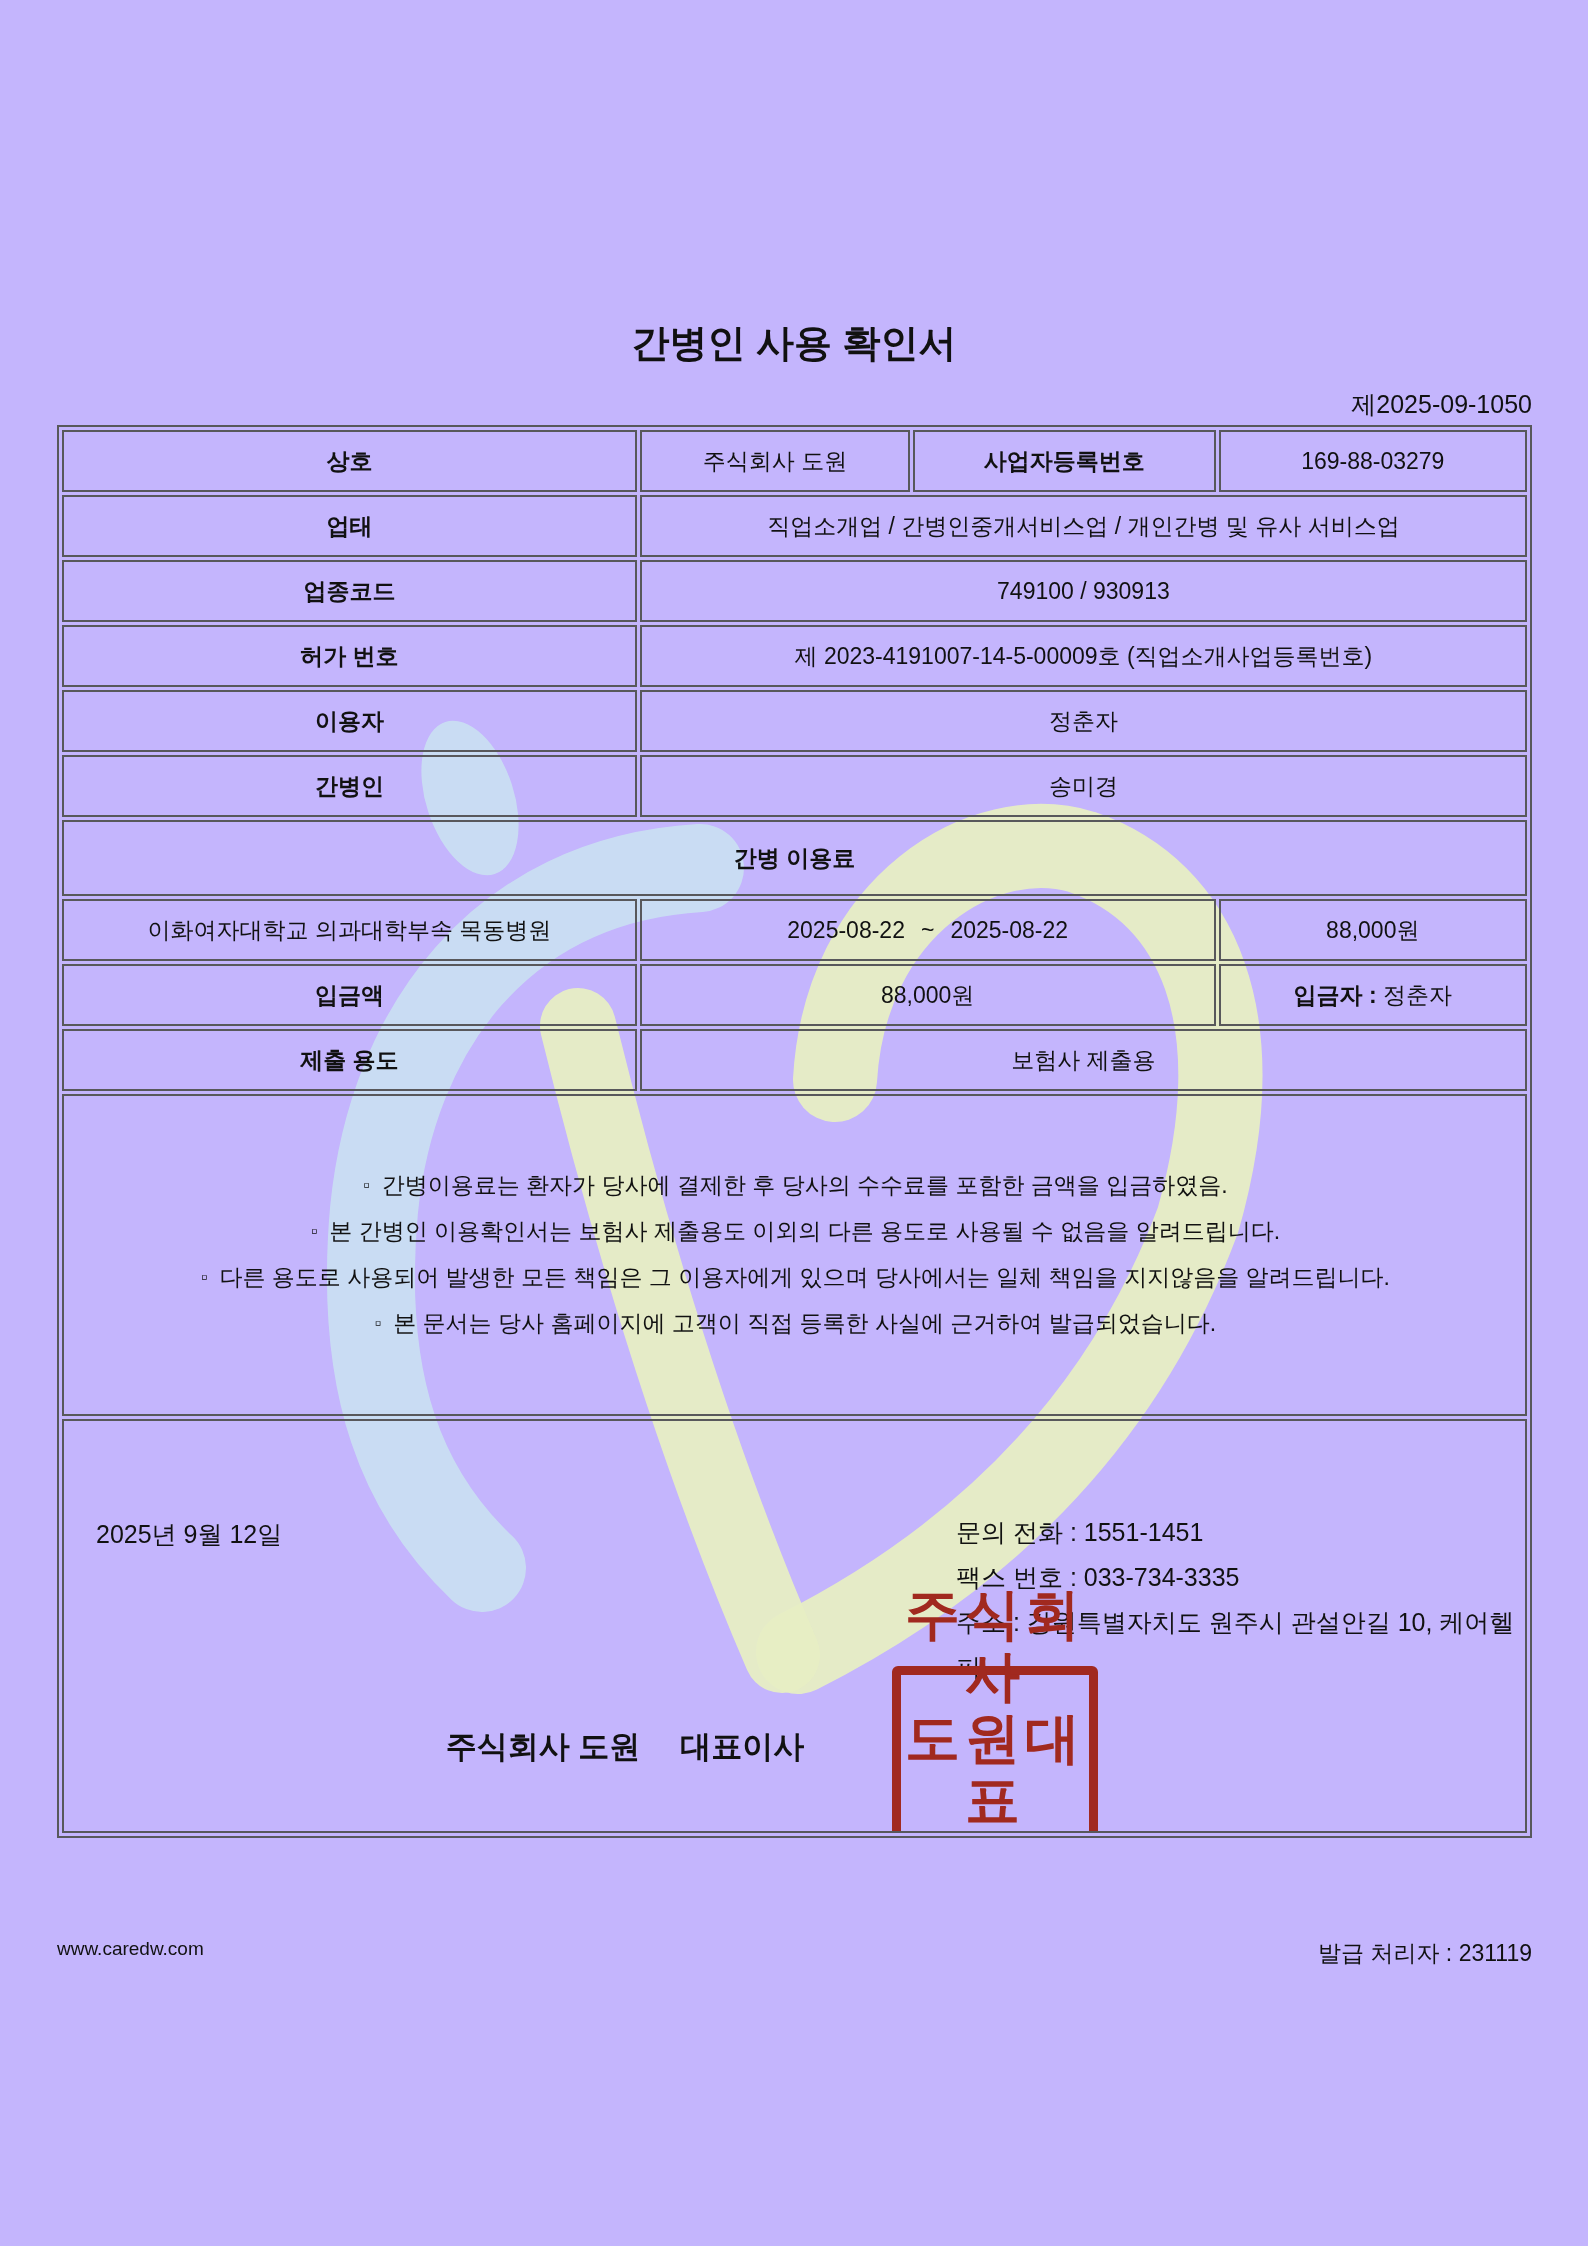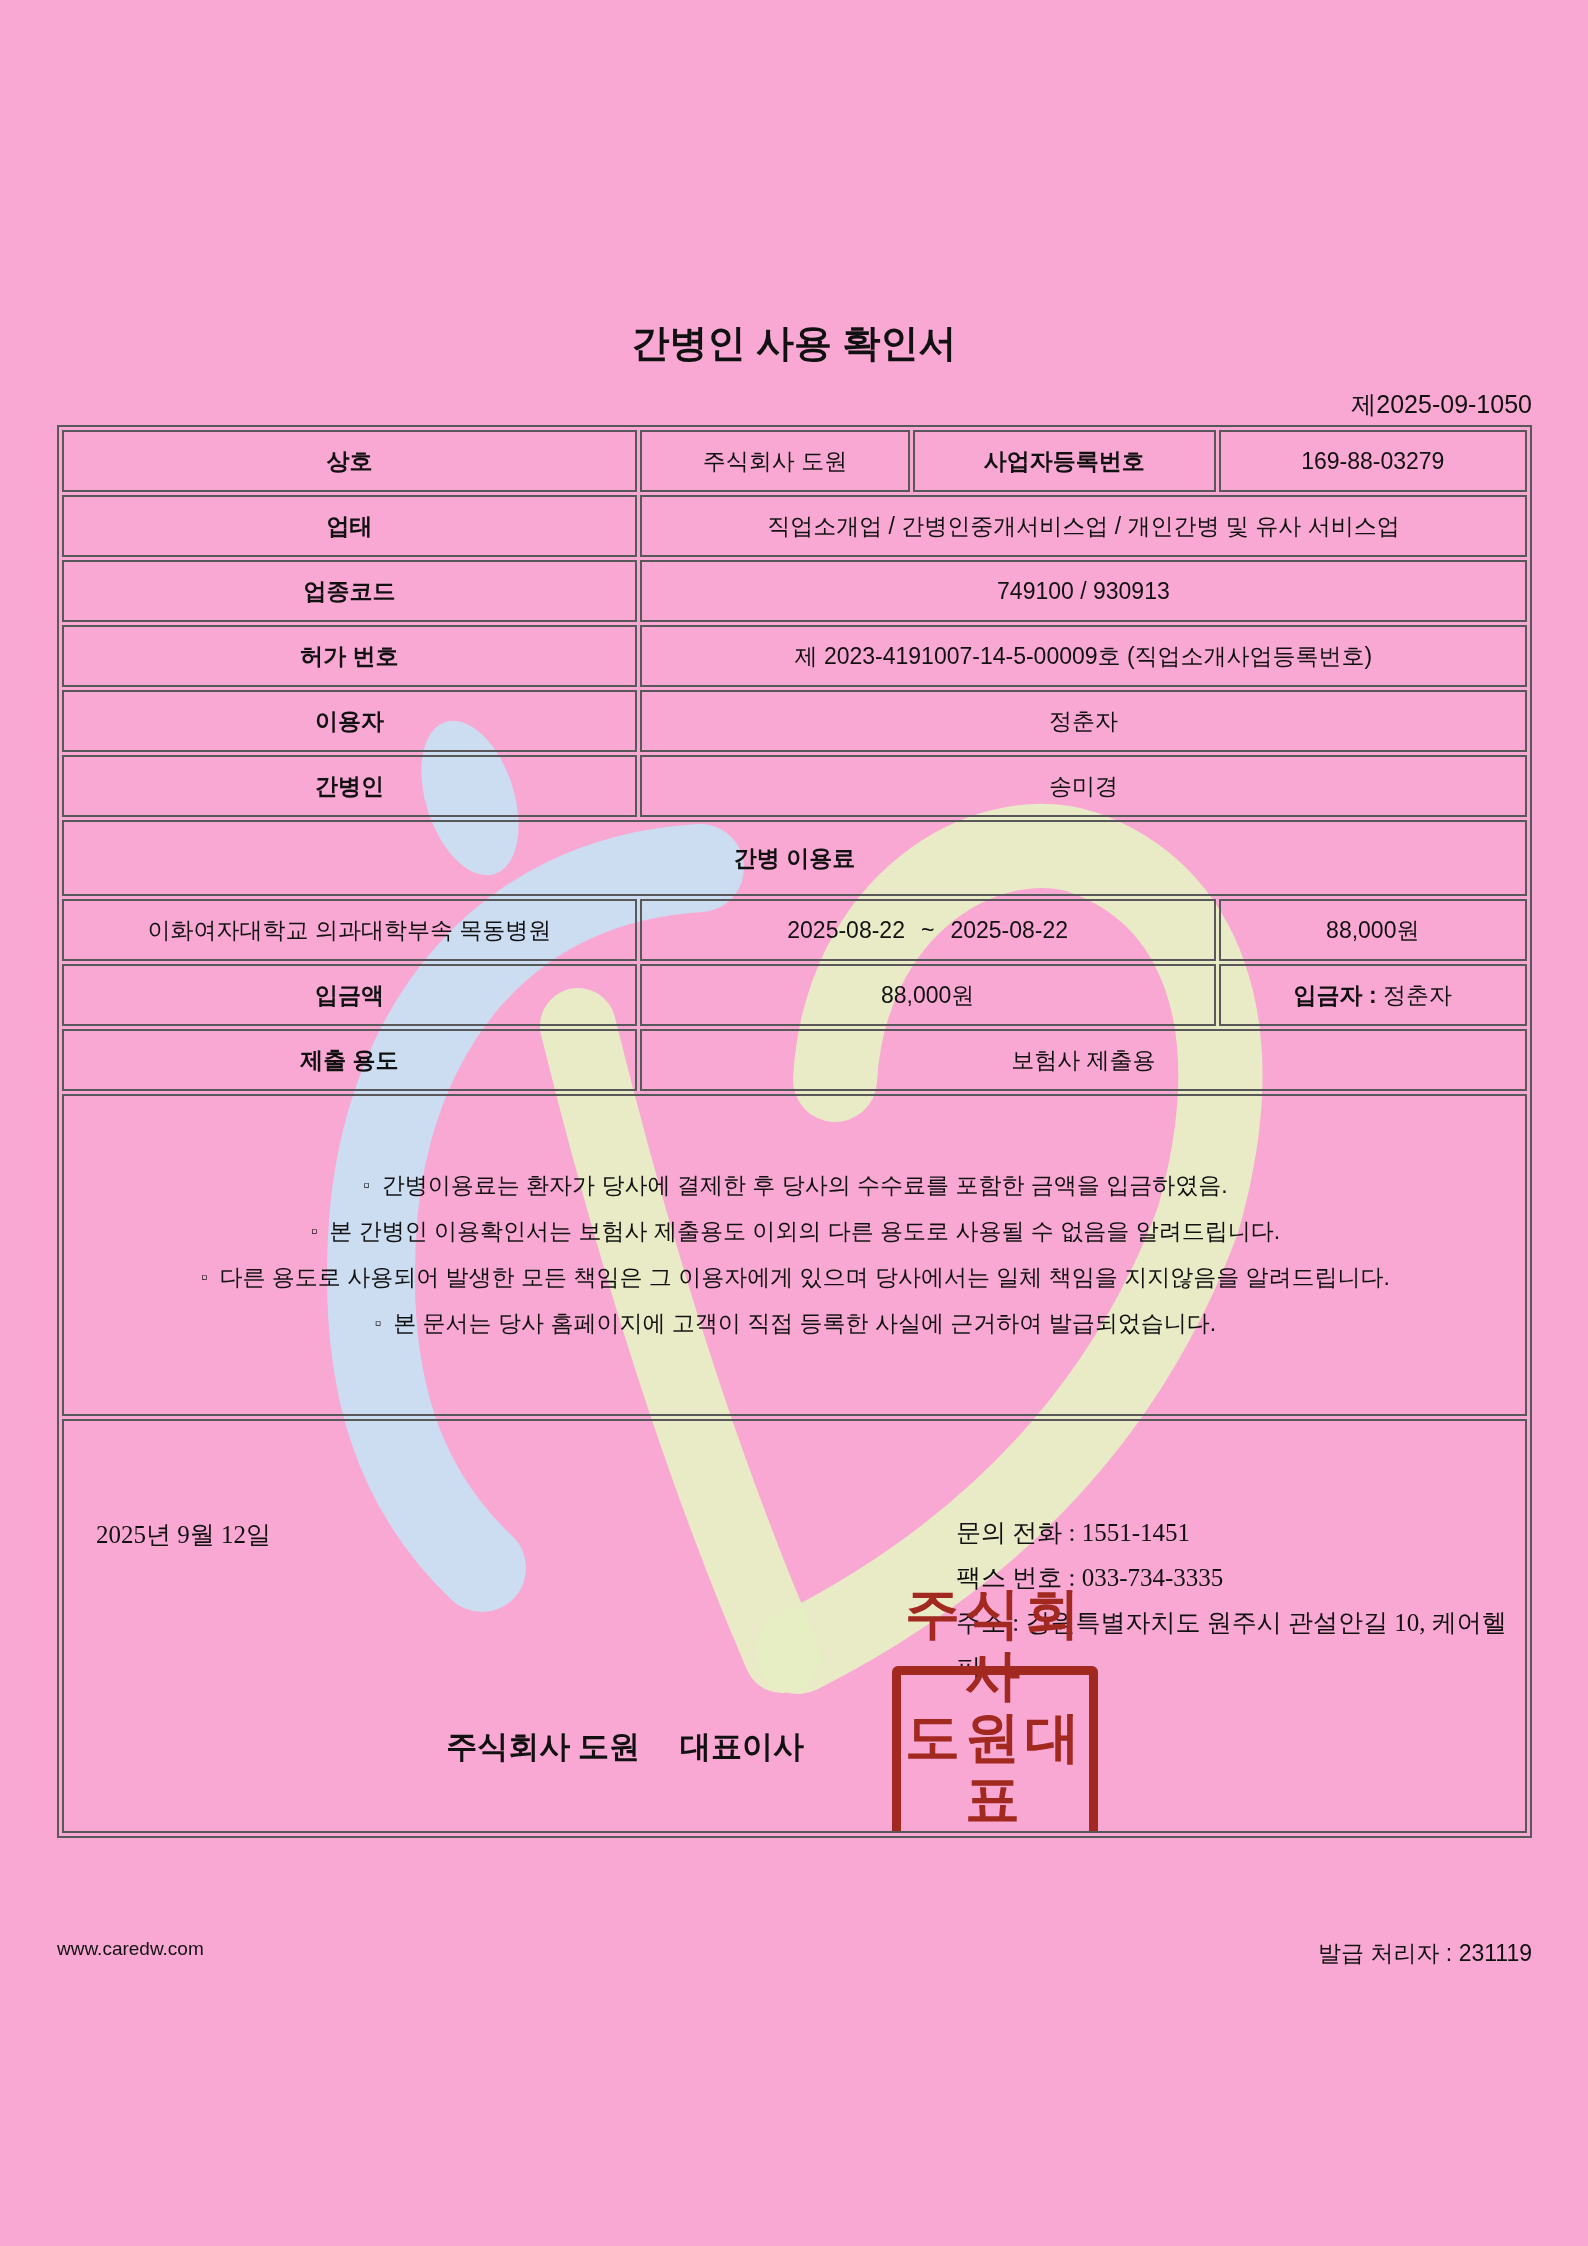--- a/index.html
+++ b/index.html
@@ -1,19 +1,19 @@
 <!DOCTYPE html>
 <html><head>
 <meta charset="utf-8">
 <style>
   html,body{margin:0;padding:0;background:#fff;}
   .page{
     position:relative;
     width:1588px;height:2246px;
-    background:#f9a8d4;
+    background:#c4b5fd;
     font-family:"Liberation Sans","DejaVu Sans",sans-serif;
     color:#111;
     overflow:hidden;
   }
   .watermark{position:absolute;left:0;top:0;z-index:0;}
   .doc-title{
     position:absolute;top:318px;left:0;width:100%;
     text-align:center;font-size:38px;font-weight:700;z-index:2;
   }
   .doc-number{
@@ -46,21 +46,21 @@
     font-size:23px;line-height:44px;margin:0;padding-left:2px;
   }
   ul.notes li::before{
     content:"▫";
     font-size:18px;
     margin-right:12px;
     position:relative;top:-2px;
   }
   tr.r-closing{height:414px;}
   td.closing-cell{padding:0;}
-  .closing-box{position:relative;width:100%;height:304px;font-family:Liberation Serif, serif;}
+  .closing-box{position:relative;width:100%;height:304px;}
   .closing-date{position:absolute;left:26px;top:44px;font-size:25px;}
   .contact-block{position:absolute;left:886px;top:36px;text-align:left;font-size:25px;line-height:45px;}
   .signer{
     position:absolute;left:250px;top:252px;width:610px;
     text-align:center;font-size:31px;font-weight:700;white-space:nowrap;
   }
   .signer .gap{display:inline-block;width:40px;}
   .seal{
     position:absolute;left:822px;top:150px;
     width:188px;height:188px;

